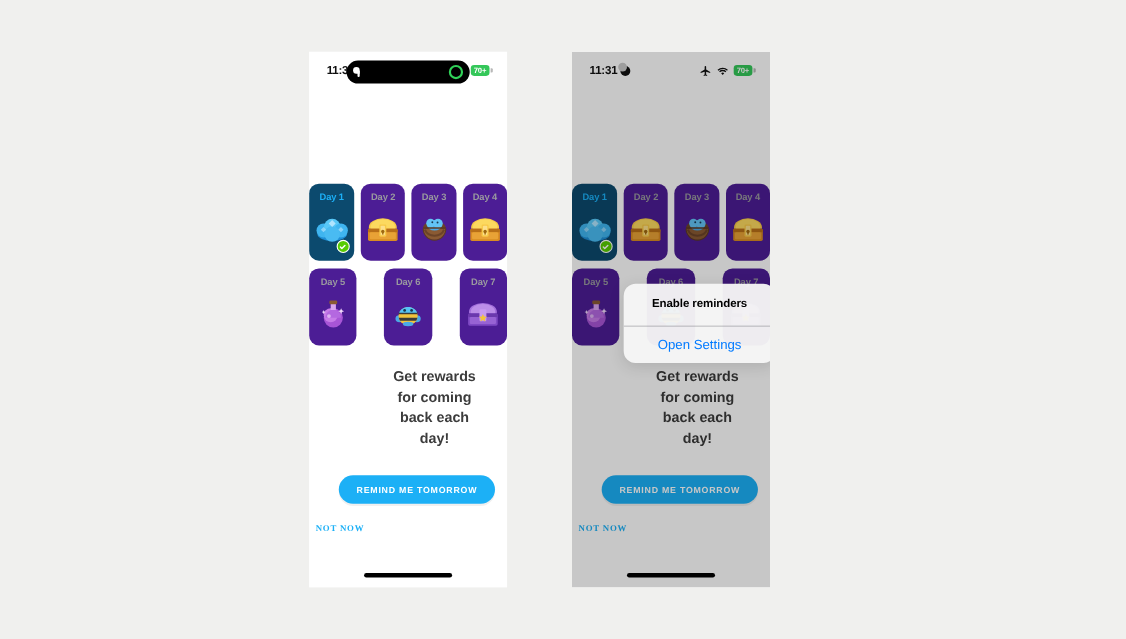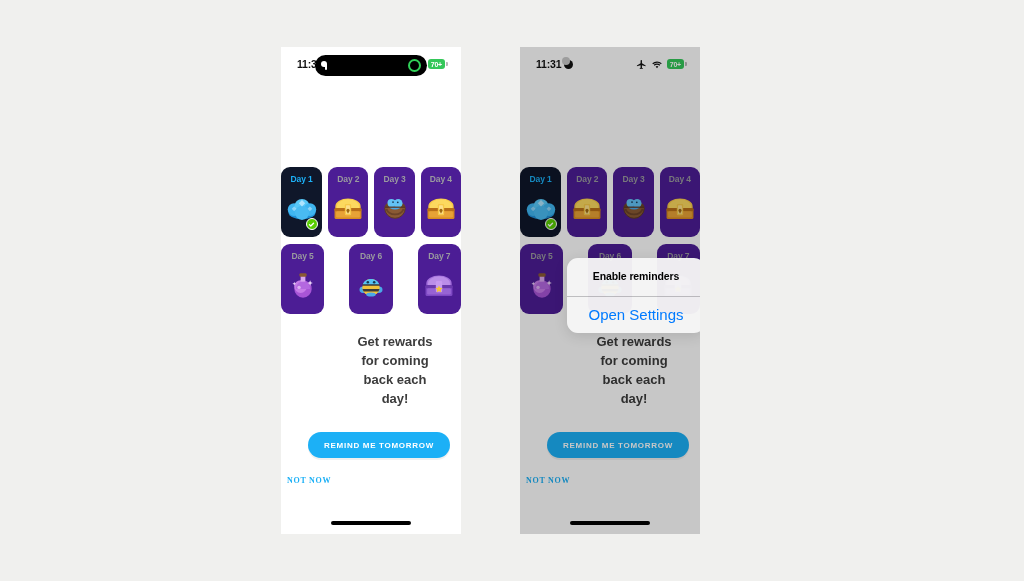--- a/index.html
+++ b/index.html
@@ -198,21 +198,21 @@
     border-radius: 9px;
     background: #4c1d95;
     display: flex;
     flex-direction: column;
     align-items: center;
     padding-top: 7px;
     box-sizing: border-box;
     position: relative;
   }
   .day-card.active {
-    background: #0f172a;
+    background: #0c4a6e;
     width: 45px;
   }
   .day-label {
     font-size: 8.5px;
     font-weight: bold;
     color: #9a9a9f;
     letter-spacing: -0.1px;
   }
   .day-card.active .day-label { color: #1cb0f6; }
 
@@ -334,21 +334,21 @@
     background: rgba(60,60,67,0.29);
   }
   .alert-action {
     display: block;
     width: 100%;
     background: none;
     border: none;
     padding: 9px 0 10px 0;
     color: #007aff;
     font-family: "Liberation Sans", sans-serif;
-    font-size: 15px;
+    font-size: 12px;
     cursor: pointer;
     text-align: center;
   }
 </style>
 </head>
 <body>
 
 <div class="stage">
 
   <div class="phone left">

